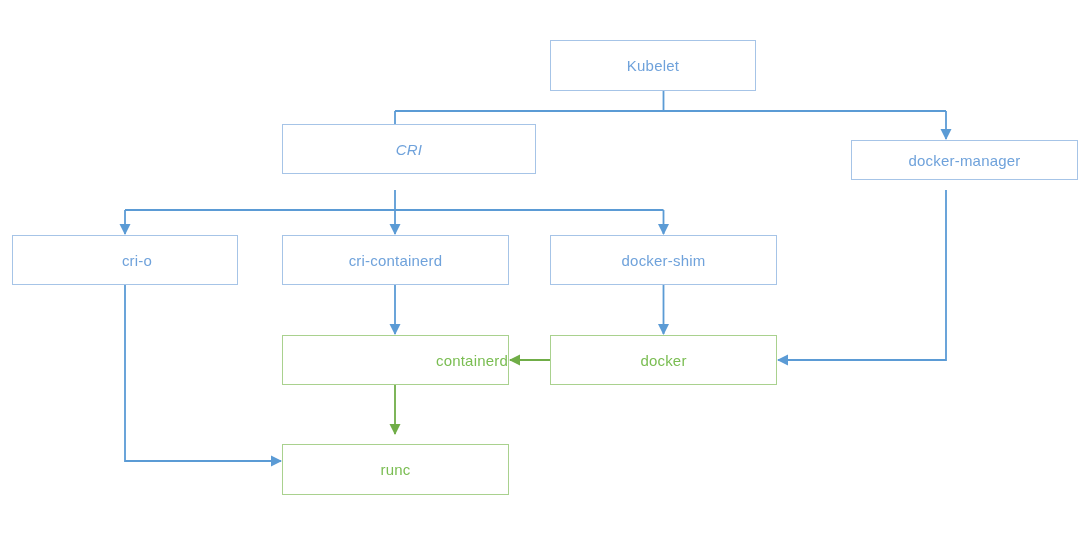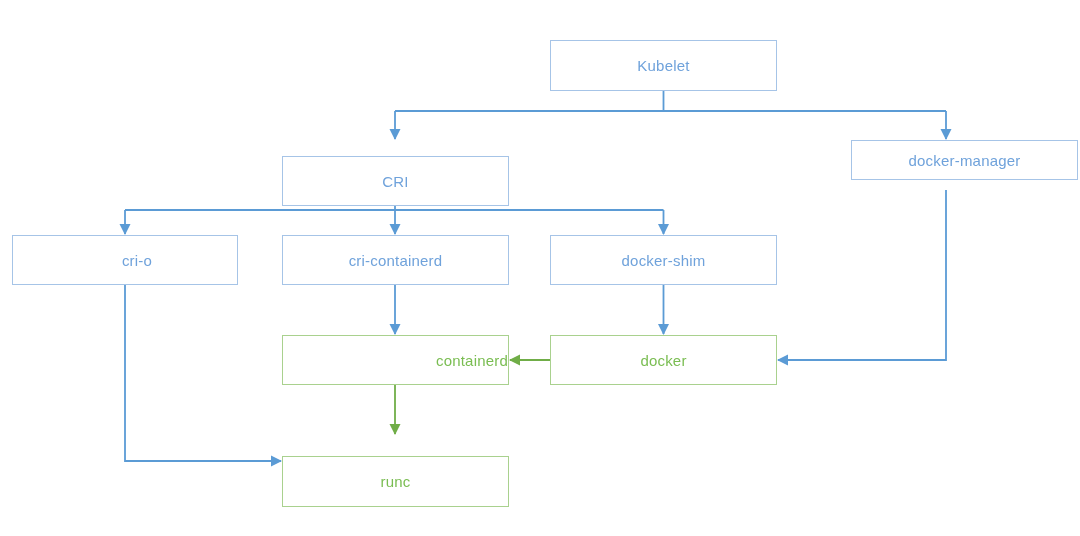--- a/index.html
+++ b/index.html
@@ -78,25 +78,25 @@
 
     <path class="edge blue" d="M946,190 L946,360 L778,360" marker-end="url(#ab)"></path>
 
     <path class="edge green" d="M550,360 L510,360" marker-end="url(#ag)"></path>
 
     <path class="edge green" d="M395,385 L395,434" marker-end="url(#ag)"></path>
 
     <path class="edge blue" d="M125,285 L125,461 L281,461" marker-end="url(#ab)"></path>
   </svg>
 
-  <div class="node blue" style="left:550px; top:40px; width:227px; height:51px;">
+  <div class="node blue" style="left:550px; top:40px; width:206px; height:51px;">
     <span>Kubelet</span>
   </div>
 
-  <div class="node blue" style="left:282px; top:156px; width:227px; height:50px;">
+  <div class="node blue" style="left:282px; top:124px; width:254px; height:50px;font-style:italic;">
     <span>CRI</span>
   </div>
 
   <div class="node blue" style="left:833px; top:140px; width:227px; height:40px;margin-left:18px;">
     <span>docker-manager</span>
   </div>
 
   <div class="node blue" style="left:12px; top:235px; width:226px; height:50px;padding-left:24px;">
     <span>cri-o</span>
   </div>
@@ -110,17 +110,17 @@
   </div>
 
   <div class="node green" style="left:282px; top:335px; width:227px; height:50px;justify-content:flex-end;">
     <span>containerd</span>
   </div>
 
   <div class="node green" style="left:550px; top:335px; width:227px; height:50px;justify-content:center;">
     <span>docker</span>
   </div>
 
-  <div class="node green" style="left:282px; top:456px; width:227px; height:51px;">
+  <div class="node green" style="left:282px; top:444px; width:227px; height:51px;">
     <span>runc</span>
   </div>
 
 </div>
 
 </body></html>

